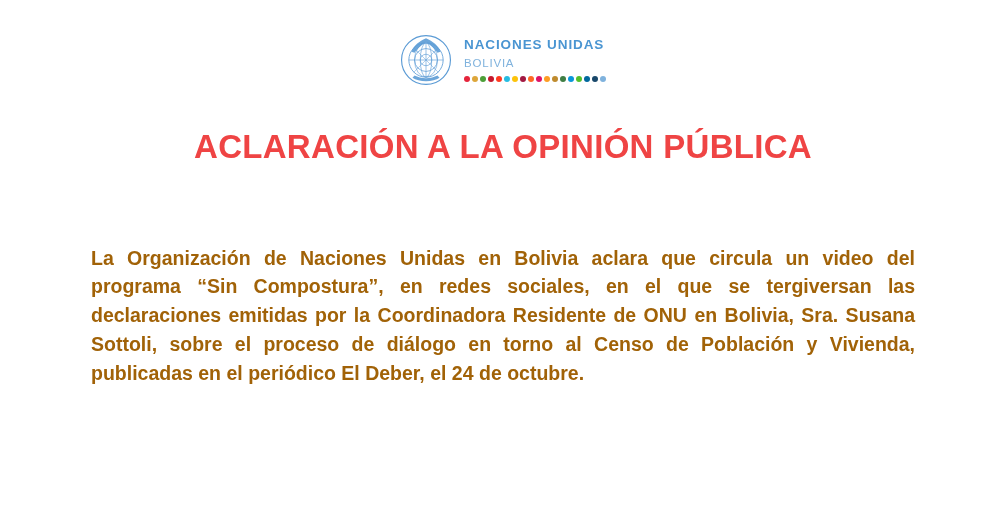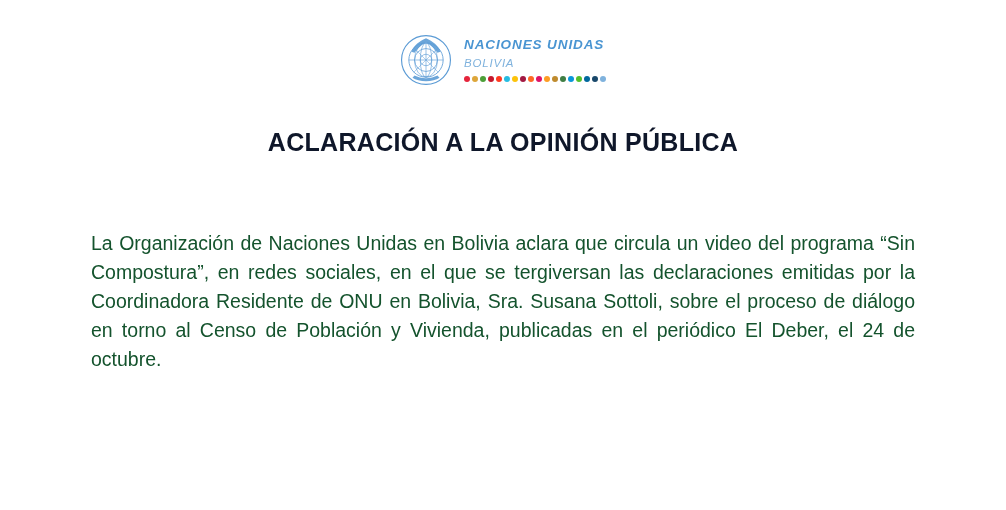--- a/index.html
+++ b/index.html
@@ -25,21 +25,20 @@
   .header {
     display: flex;
     justify-content: center;
     align-items: flex-start;
     padding-top: 34px;
   }
   .logo-lockup {
     display: flex;
     align-items: center;
     gap: 12px;
-    font-style: italic;
   }
   .un-emblem {
     width: 52px;
     height: 52px;
     flex: 0 0 auto;
   }
   .logo-text {
     display: flex;
     flex-direction: column;
     justify-content: center;
@@ -65,39 +64,40 @@
   }
   .sdg-dot {
     width: 6px;
     height: 6px;
     border-radius: 50%;
   }
 
   
   .title {
     text-align: center;
-    color: #0f172a;
-    font-size: 25px;
+    color: #ef4444;
+    font-size: 33px;
     font-weight: bold;
     letter-spacing: 0.3px;
     margin-top: 42px;
   }
 
   
   .body-wrap {
     margin: 0 auto;
     width: 824px;
     padding-top: 36px;
   }
   .para {
     text-align: justify;
     text-justify: inter-word;
     font-size: 19.5px;
     line-height: 1.48;
-    color: #14532d;
+    color: #a16207;
+    font-weight: bold;
   }
   .para + .para {
     margin-top: 26px;
   }
 </style>
 </head>
 <body>
 
 <div class="page">
 

